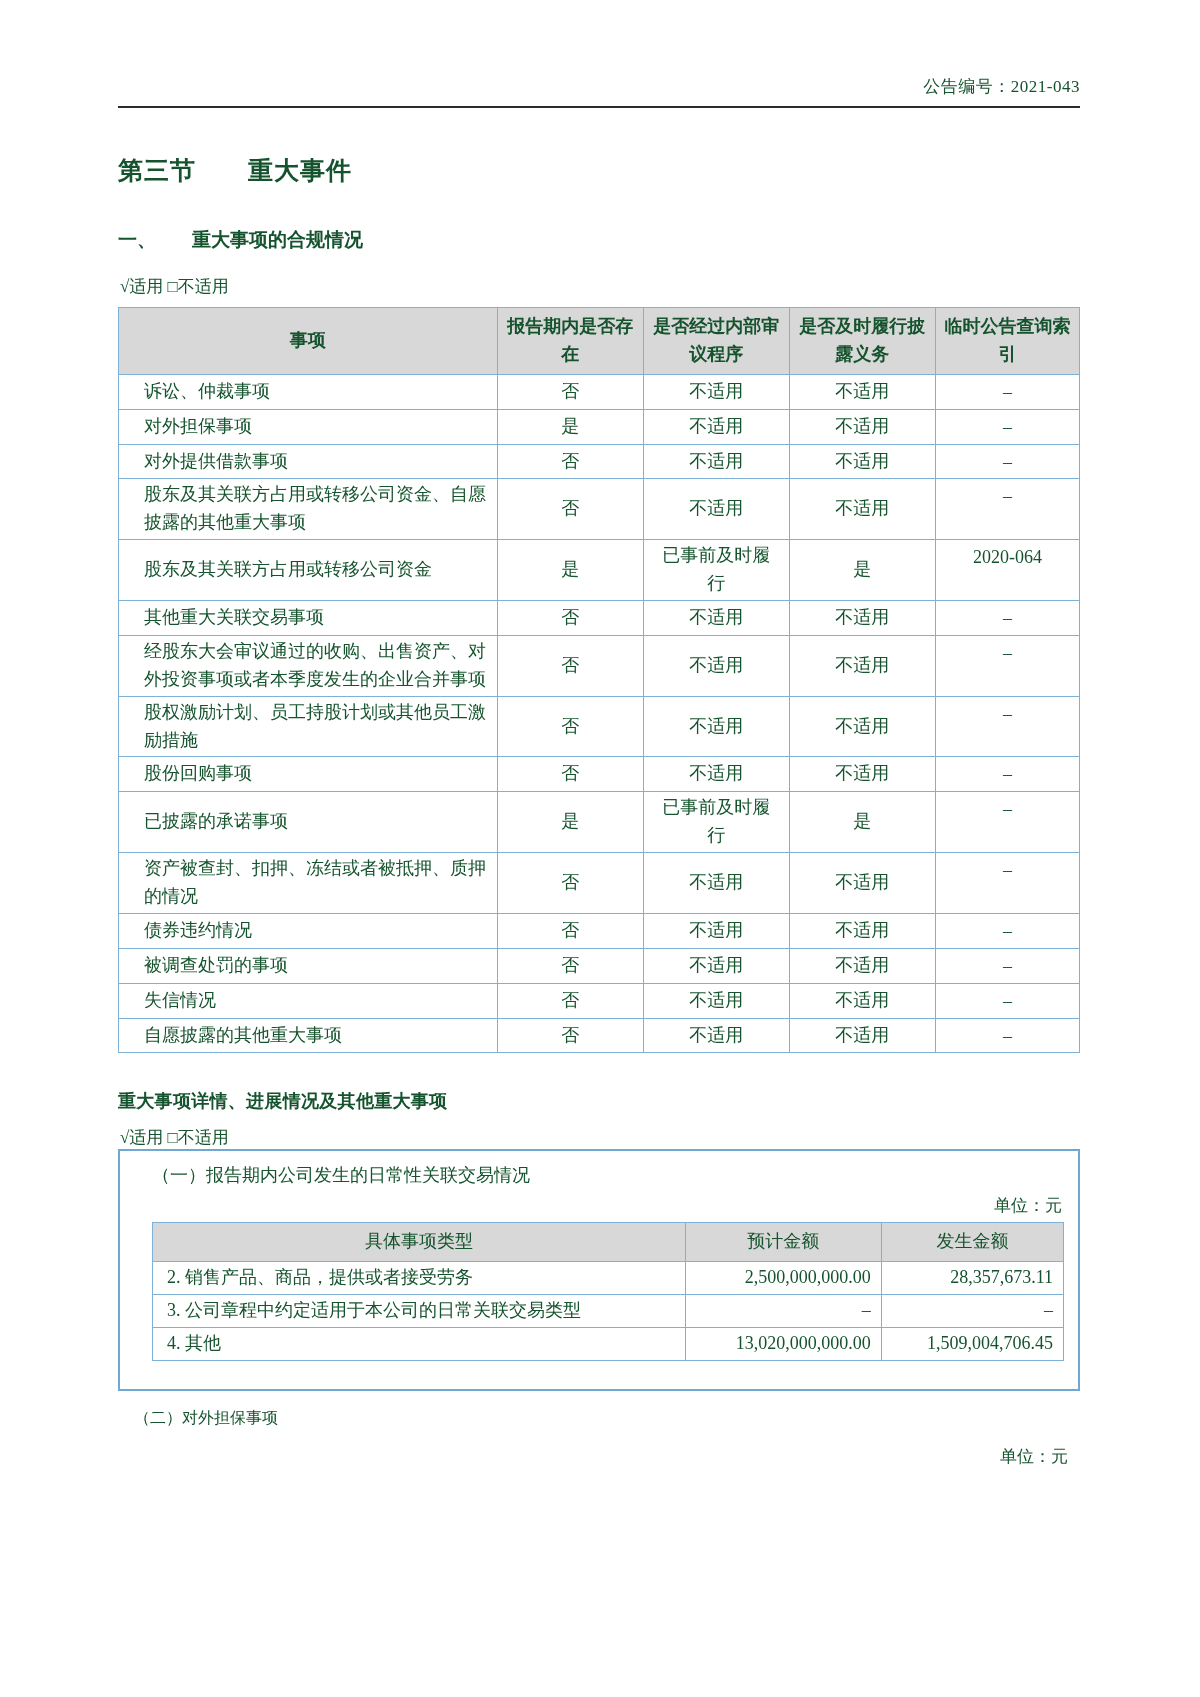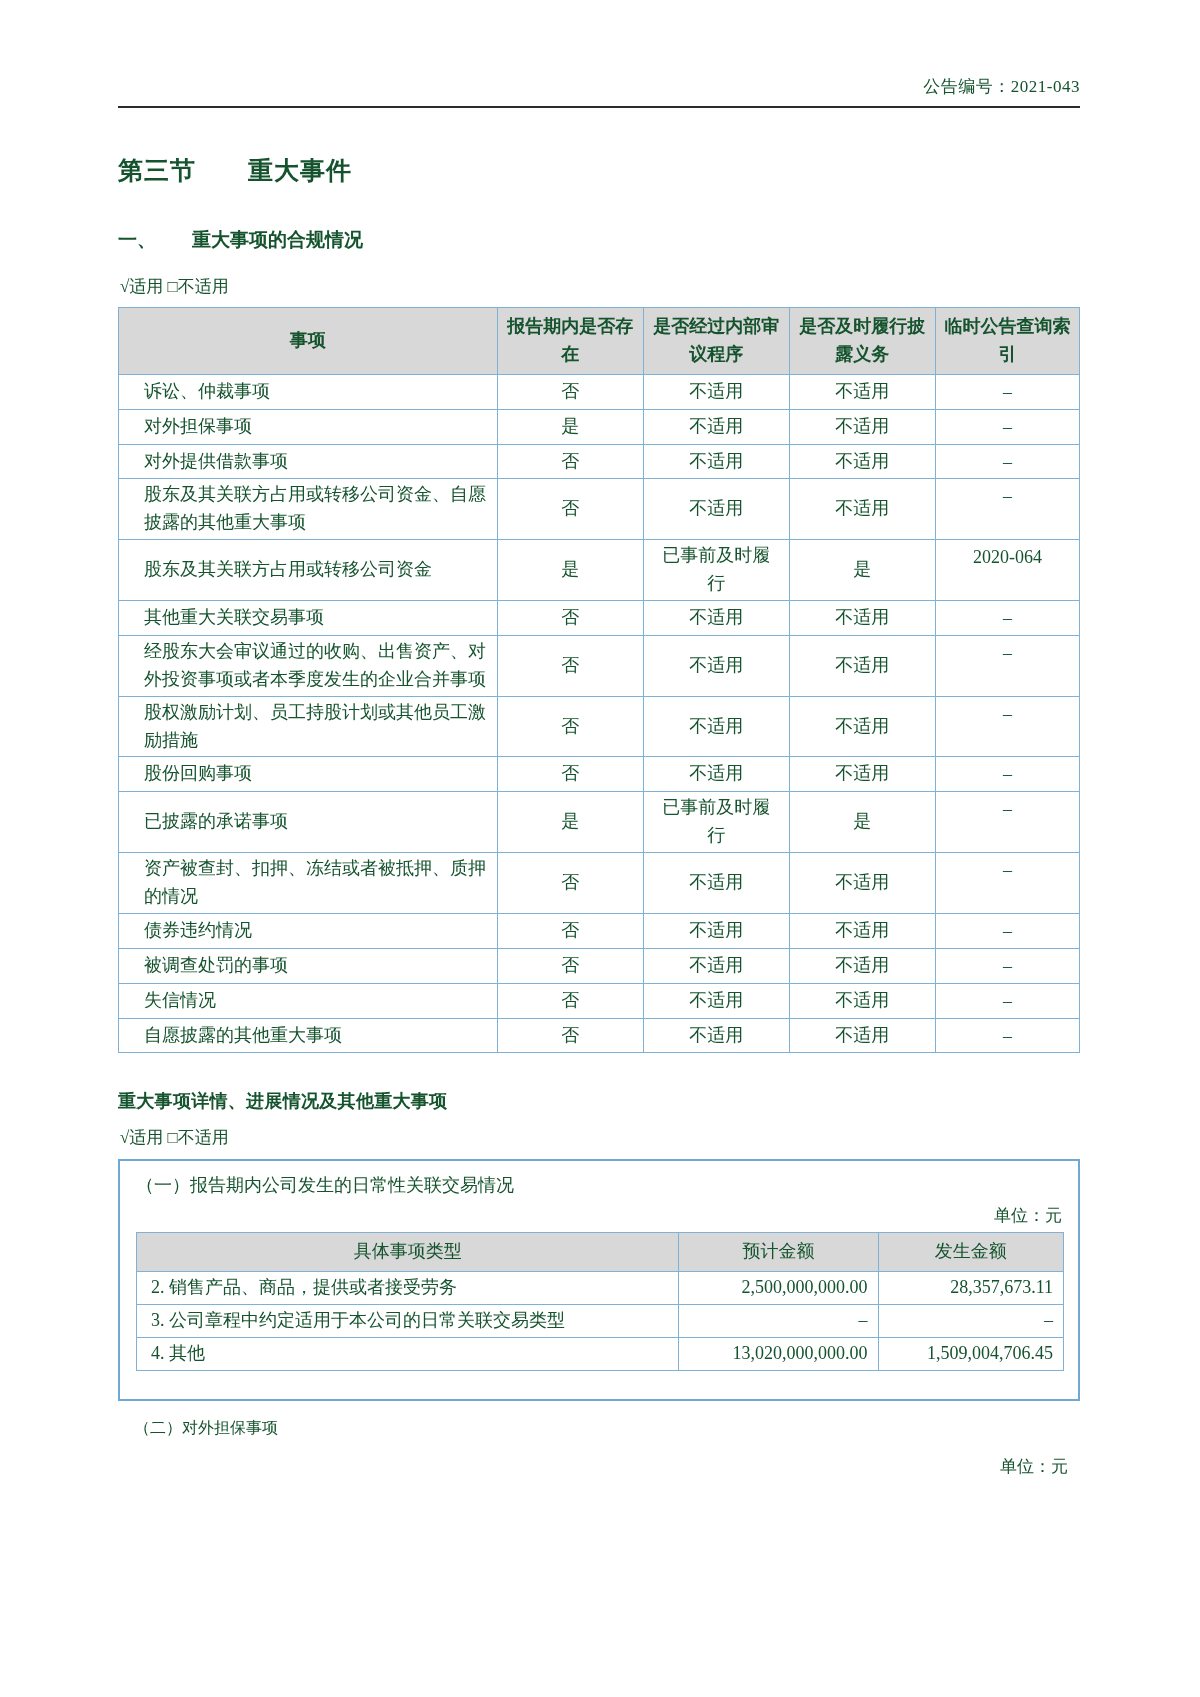--- a/index.html
+++ b/index.html
@@ -32,21 +32,21 @@
   #t1 .c2 { width:15.2%; }
   #t1 .c3 { width:15.2%; }
   #t1 .c4 { width:15.0%; }
   #t1 td.c0 { text-align:left; padding-left:25px; padding-right:8px; }
   #t1 td.c4 { vertical-align:top; padding-top:4px; }
   #t1 td { height:31px; }
 
   .details-heading { margin-top:36px; font-size:18px; font-weight:bold; letter-spacing:.3px; }
   .applicability2 { margin-top:13px; font-size:17px; padding-left:2px; }
 
-  .blue-box { margin-top:10px; border:2px solid #6fa8d2; padding:12px 14px 28px 16px; }
+  .blue-box { border:2px solid #6fa8d2; padding:12px 14px 28px 32px; }
   .sub-heading { font-size:18px; }
   .unit-line { margin-top:7px; text-align:right; font-size:17px; padding-right:2px; }
 
   #t2 { margin-top:5px; }
   #t2 .c0 { width:58.5%; }
   #t2 .c1 { width:21.5%; }
   #t2 .c2 { width:20.0%; }
   #t2 td { height:33px; }
   #t2 td.c0 { text-align:left; padding-left:14px; }
   #t2 td.c1, #t2 td.c2 { text-align:right; padding-right:10px; }

